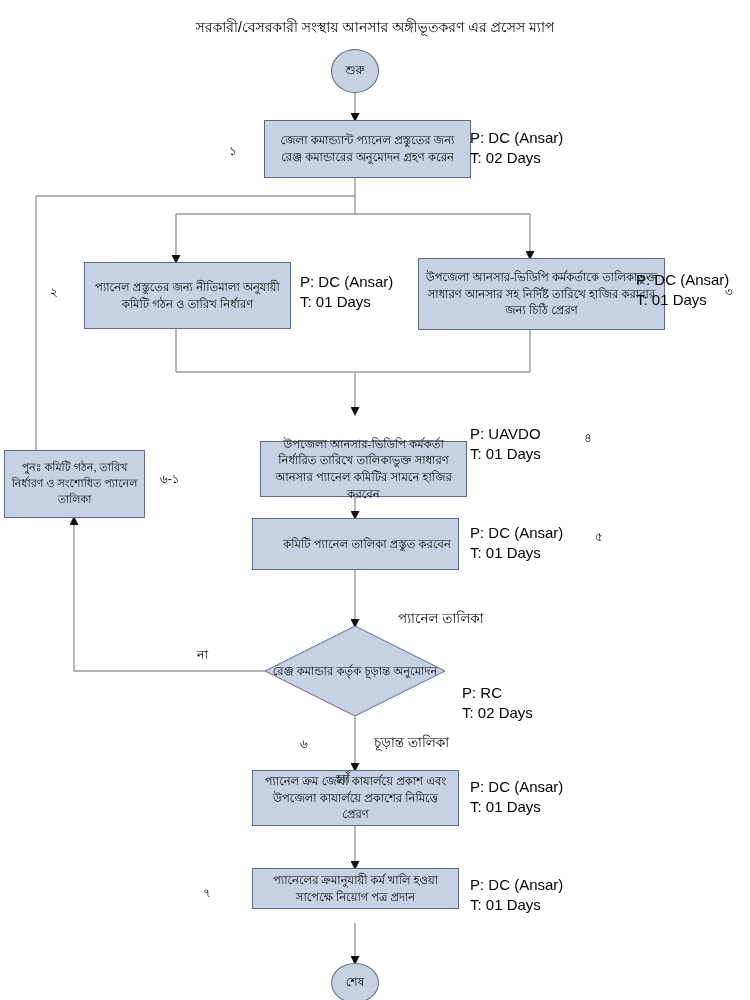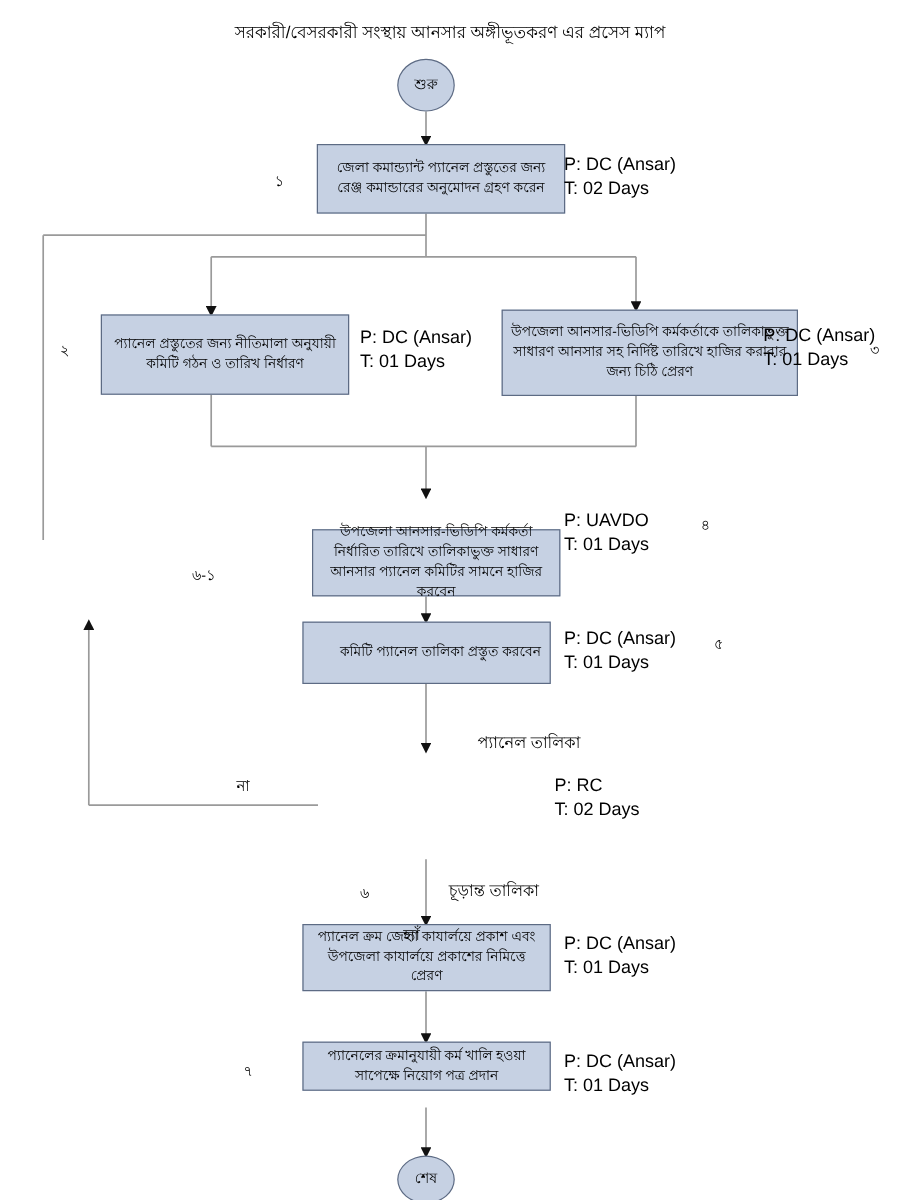--- a/index.html
+++ b/index.html
@@ -181,23 +181,32 @@
 T: 01 Days</div>
   <div class="side-num" style="left:584px; top:429px;">৪</div>
 
   <div class="node" style="left:252px; top:518px; width:207px; height:52px;padding-left:29px;">
     <span>কমিটি প্যানেল তালিকা প্রস্তুত করবেন</span>
   </div>
   <div class="pt-note" style="left:470px; top:523px;">P: DC (Ansar)
 T: 01 Days</div>
   <div class="side-num" style="left:595px; top:528px;">৫</div>
 
+  <div class="node" style="left:4px; top:450px; width:141px; height:68px; font-size:11px;">
+    <span>পুনঃ  কমিটি গঠন, তারিখ নির্ধারণ ও সংশোধিত প্যানেল তালিকা</span>
+  </div>
   <div class="side-num" style="left:160px; top:470px;">৬-১</div>
 
-  <div class="pt-note" style="left:462px; top:645px;">P: RC
+  <div class="diamond-wrap" style="left:265px; top:626px; width:180px; height:90px;">
+    <svg width="180" height="90" viewBox="0 0 180 90" xmlns="http://www.w3.org/2000/svg">
+      <polygon points="90,0 180,45 90,90 0,45" fill="#c6d1e3" stroke="#5d6b84" stroke-width="1"></polygon>
+    </svg>
+    <div class="diamond-label">রেঞ্জ কমান্ডার কর্তৃক চূড়ান্ত অনুমোদন</div>
+  </div>
+  <div class="pt-note" style="left:462px; top:683px;">P: RC
 T: 02 Days</div>
   <div class="side-num" style="left:300px; top:735px;">৬</div>
 
   <div class="flow-label" style="left:398px; top:608px;">প্যানেল তালিকা</div>
   <div class="edge-label" style="left:197px; top:646px;">না</div>
   <div class="edge-label" style="left:336px; top:734px;margin-top:36px;">হ্যাঁ</div>
   <div class="flow-label" style="left:374px; top:732px;">চূড়ান্ত তালিকা</div>
 
   <div class="node" style="left:252px; top:770px; width:207px; height:56px;">
     <span>প্যানেল ক্রম জেলা কাযার্লয়ে প্রকাশ এবং উপজেলা কাযার্লয়ে প্রকাশের নিমিত্তে প্রেরণ</span>

